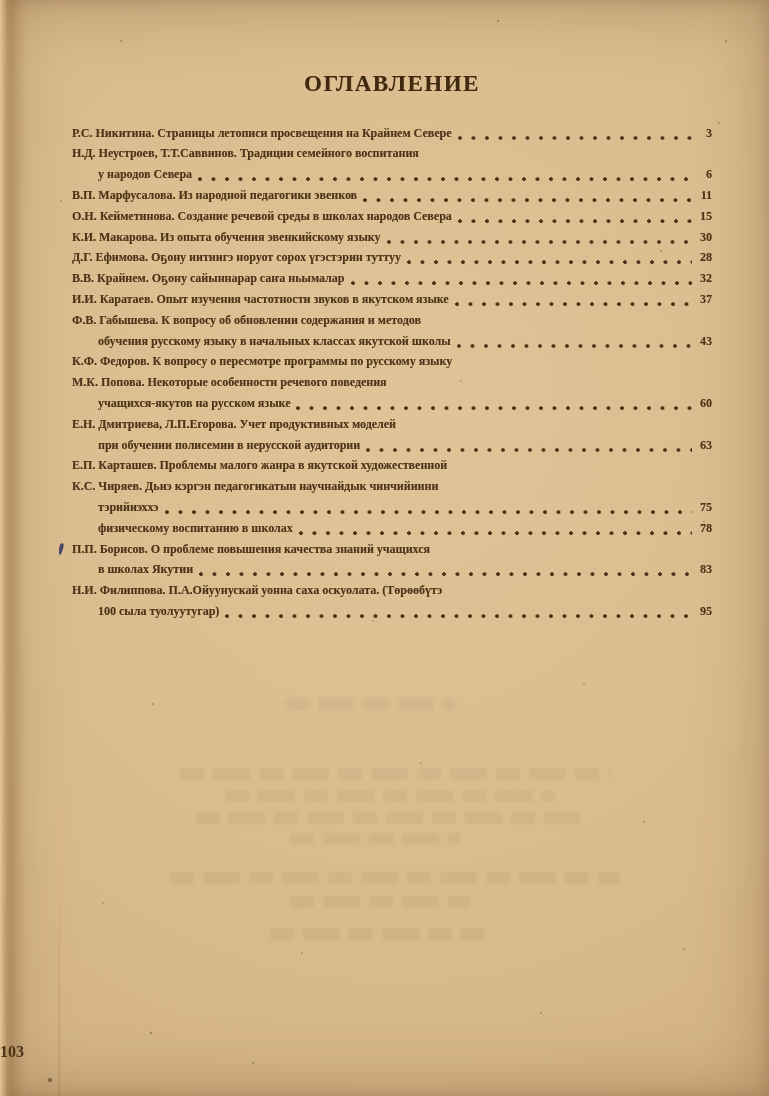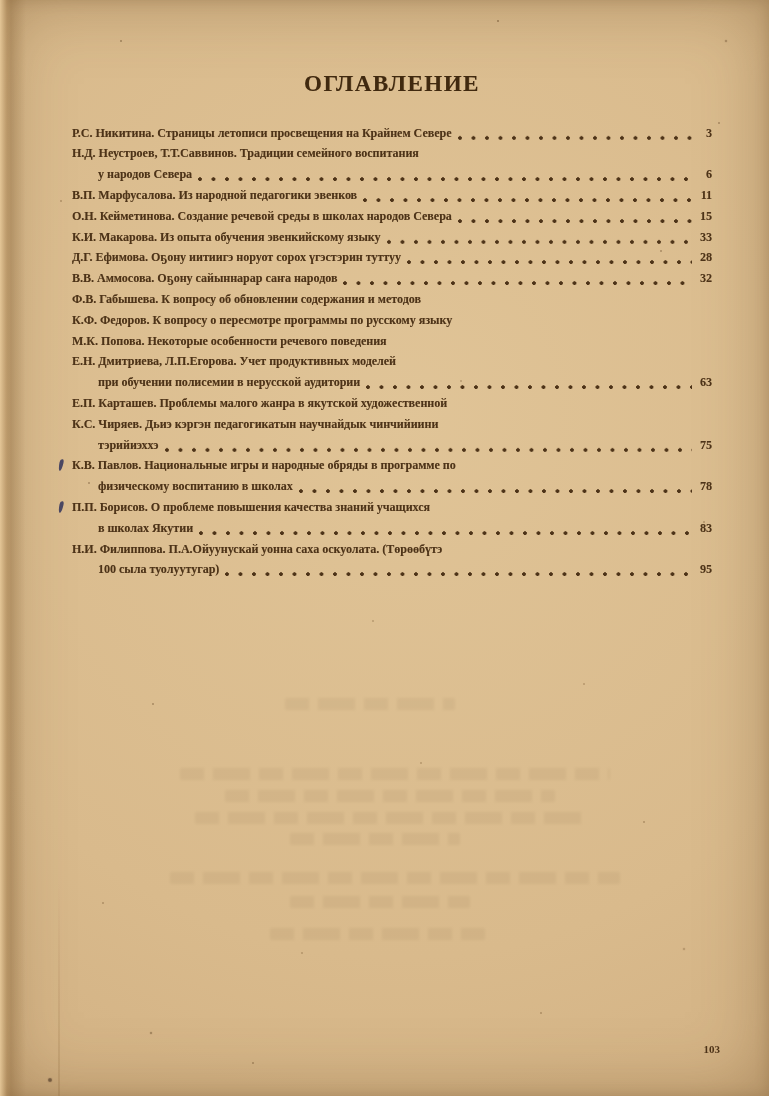--- a/index.html
+++ b/index.html
@@ -147,22 +147,22 @@
   .g5 { top: 833px;  left: 290px; width: 170px; }
   .g6 { top: 872px;  left: 170px; width: 450px; }
   .g7 { top: 896px;  left: 290px; width: 180px; }
   .g8 { top: 928px;  left: 270px; width: 215px; }
 
   .page-number {
     position: absolute;
     top: 1043px;
     left: 0;
     width: 720px;
-    text-align: right;
-    font-size: 11px;
+    text-align: left;
+    font-size: 16px;
     font-weight: bold;
     color: #4d3318;
   }
 </style>
 </head>
 <body>
 
 <div class="scan">
   <div class="gutter"></div>
   <div class="crease"></div>
@@ -198,52 +198,70 @@
       <div class="toc-line">
 
     <span class="txt">О.Н. Кейметинова. Создание речевой среды в школах народов Севера</span>
     <span class="dots"></span>
     <span class="pg">15</span>
   </div>
       <div class="toc-line">
 
     <span class="txt">К.И. Макарова. Из опыта обучения эвенкийскому языку</span>
     <span class="dots"></span>
-    <span class="pg">33</span>
+    <span class="pg">30</span>
   </div>
       <div class="toc-line">
 
     <span class="txt">Д.Г. Ефимова. Оҕону иитиигэ норуот сорох үгэстэрин туттуу</span>
     <span class="dots"></span>
     <span class="pg">28</span>
   </div>
       <div class="toc-line">
 
-    <span class="txt">В.В. Аммосова. Оҕону сайыннарар саҥа народов</span>
+    <span class="txt">В.В. Крайнем. Оҕону сайыннарар саҥа ньымалар</span>
     <span class="dots"></span>
     <span class="pg">32</span>
   </div>
+      <div class="toc-line">
+
+    <span class="txt">И.И. Каратаев. Опыт изучения частотности звуков в якутском языке</span>
+    <span class="dots"></span>
+    <span class="pg">37</span>
+  </div>
       <div class="toc-line nopage">
 
     <span class="txt">Ф.В. Габышева. К вопросу об обновлении содержания и методов</span>
     <span class="dots"></span>
     <span class="pg"></span>
   </div>
+      <div class="toc-line indent">
+
+    <span class="txt">обучения русскому языку в начальных классах якутской школы</span>
+    <span class="dots"></span>
+    <span class="pg">43</span>
+  </div>
       <div class="toc-line nopage">
 
     <span class="txt">К.Ф. Федоров. К вопросу о пересмотре программы по русскому языку</span>
     <span class="dots"></span>
     <span class="pg"></span>
   </div>
       <div class="toc-line nopage">
 
     <span class="txt">М.К. Попова. Некоторые особенности речевого поведения</span>
     <span class="dots"></span>
     <span class="pg"></span>
   </div>
+      <div class="toc-line indent">
+
+    <span class="txt">учащихся-якутов на русском языке</span>
+    <span class="dots"></span>
+    <span class="pg">60</span>
+  </div>
       <div class="toc-line nopage">
 
     <span class="txt">Е.Н. Дмитриева, Л.П.Егорова. Учет продуктивных моделей</span>
     <span class="dots"></span>
     <span class="pg"></span>
   </div>
       <div class="toc-line indent">
 
     <span class="txt">при обучении полисемии в нерусской аудитории</span>
     <span class="dots"></span>
@@ -259,26 +277,20 @@
 
     <span class="txt">К.С. Чиряев. Дьиэ кэргэн педагогикатын научнайдык чинчийиини</span>
     <span class="dots"></span>
     <span class="pg"></span>
   </div>
       <div class="toc-line indent">
 
     <span class="txt">тэрийиэххэ</span>
     <span class="dots"></span>
     <span class="pg">75</span>
-  </div>
-      <div class="toc-line nopage marked">
-    <span class="mark"></span>
-    <span class="txt">К.В. Павлов. Национальные игры и народные обряды в программе по</span>
-    <span class="dots"></span>
-    <span class="pg"></span>
   </div>
       <div class="toc-line indent">
 
     <span class="txt">физическому воспитанию в школах</span>
     <span class="dots"></span>
     <span class="pg">78</span>
   </div>
       <div class="toc-line nopage marked">
     <span class="mark"></span>
     <span class="txt">П.П. Борисов. О проблеме повышения качества знаний учащихся</span>

